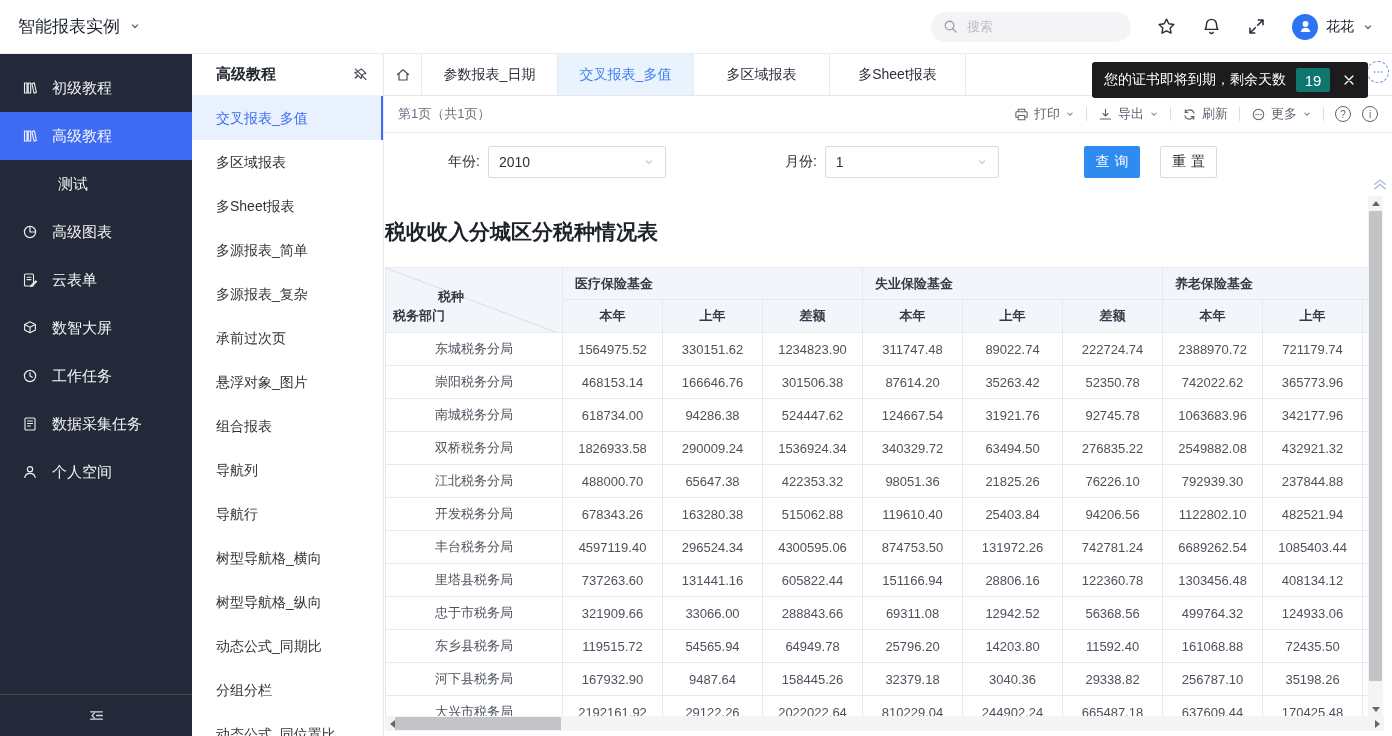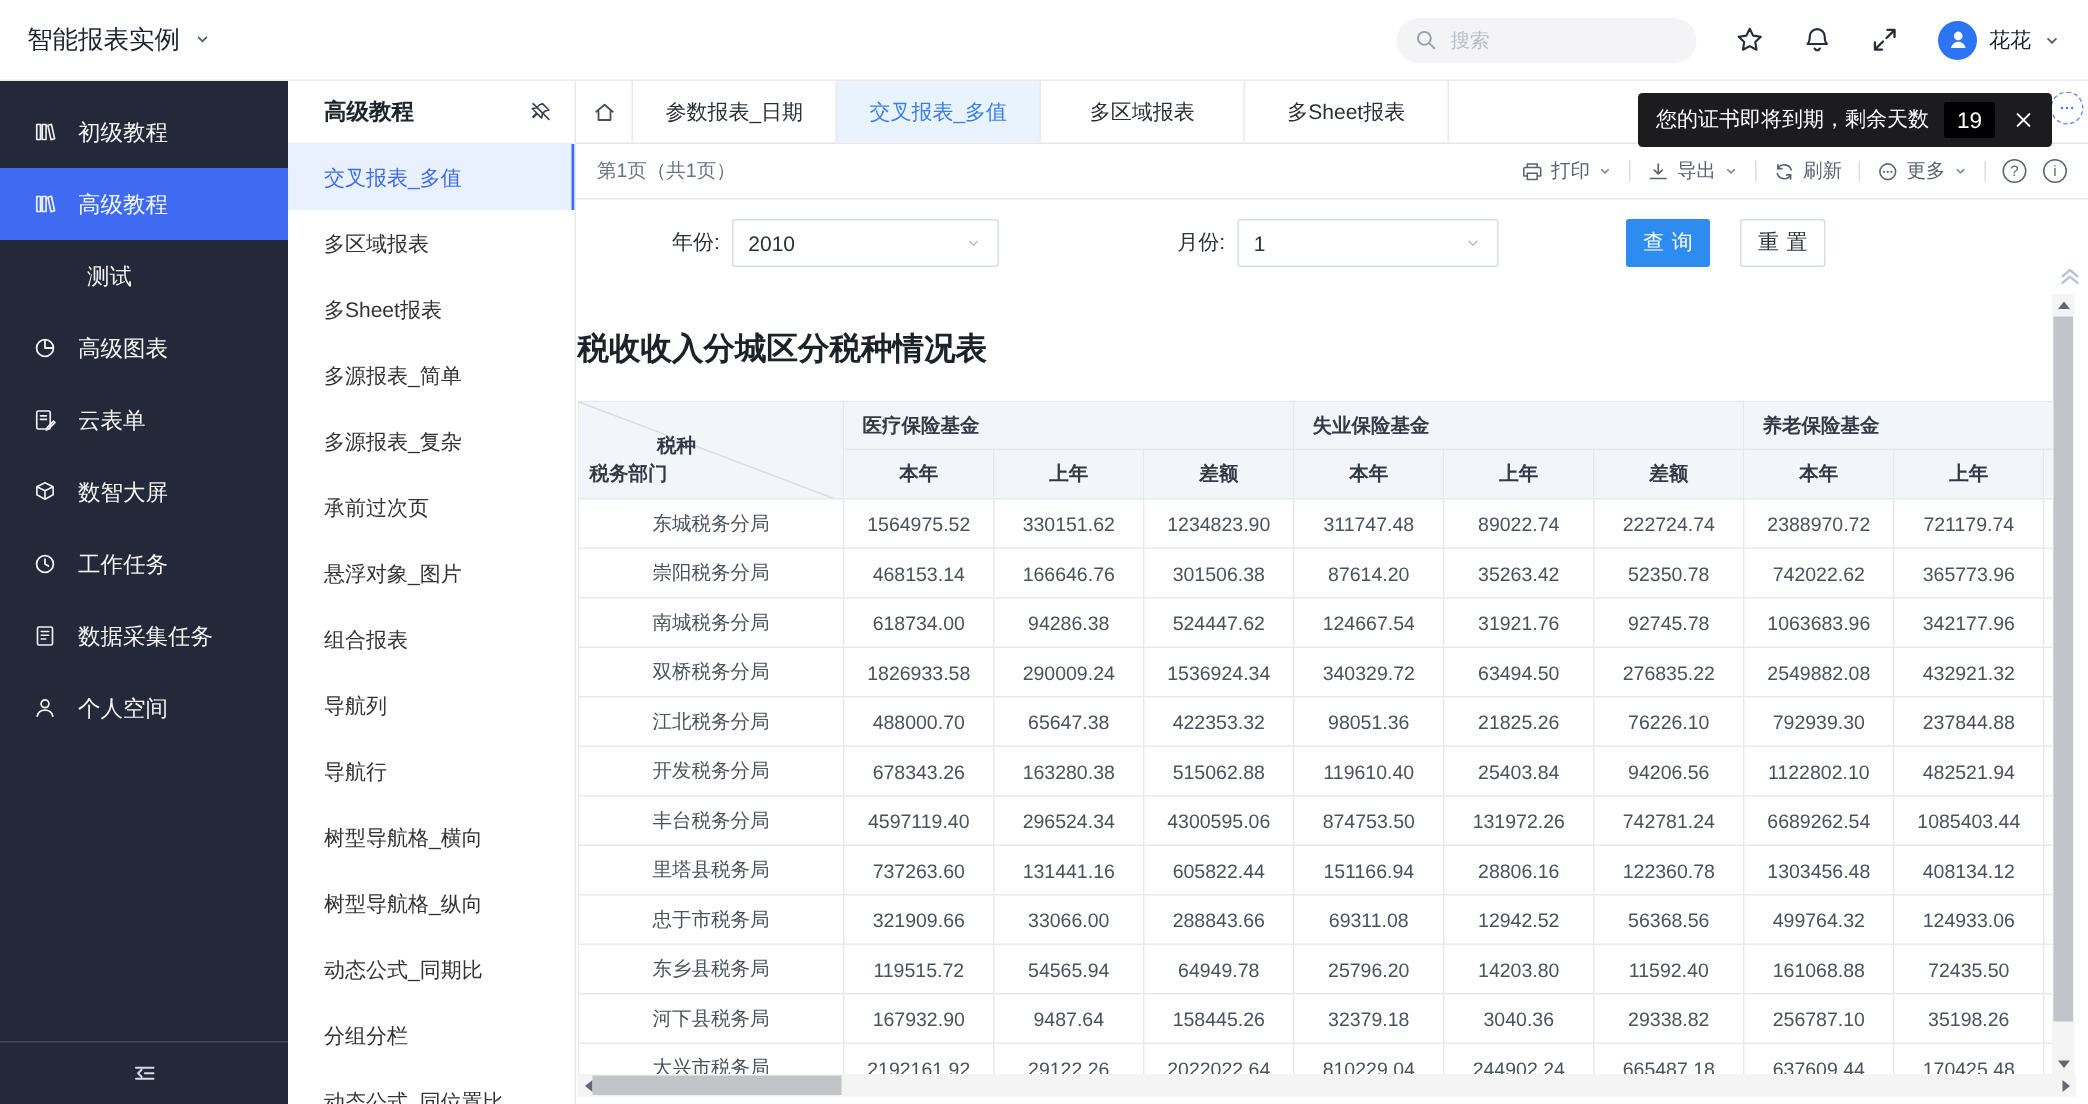--- a/index.html
+++ b/index.html
@@ -97,21 +97,21 @@
   .harrow.left{left:0;}
   .harrow.right{right:0;}
   .tri-left{width:0;height:0;border-top:4px solid transparent;border-bottom:4px solid transparent;border-right:5px solid #64686e;}
   .tri-right{width:0;height:0;border-top:4px solid transparent;border-bottom:4px solid transparent;border-left:5px solid #64686e;}
   .hthumb{position:absolute;left:10px;top:1px;width:166px;height:13px;background:#c2c4c8;cursor:pointer;}
   .back-top{position:absolute;left:988px;top:122px;color:#b7c3d8;cursor:pointer;}
   .back-top svg{width:16px;height:16px;}
 
   
   .banner{position:absolute;top:62px;right:24px;height:36px;background:#1c1c1e;border-radius:3px;display:flex;align-items:center;padding:0 12px;gap:10px;z-index:20;color:#fff;font-size:14px;white-space:nowrap;}
-  .banner-badge{min-width:34px;height:24px;background:#000000;color:#fff;display:flex;align-items:center;justify-content:center;font-size:15px;border-radius:2px;padding:0 6px;}
+  .banner-badge{min-width:34px;height:24px;background:#0f766e;color:#fff;display:flex;align-items:center;justify-content:center;font-size:15px;border-radius:2px;padding:0 6px;}
   .banner-close{display:flex;align-items:center;cursor:pointer;margin-left:2px;color:#fff;}
   .banner-close svg{width:14px;height:14px;}
   .float-dots{position:absolute;top:61px;right:3px;width:22px;height:22px;border:1px dashed #6b93f2;border-radius:50%;background:#fff;display:flex;align-items:center;justify-content:center;color:#4b7cf0;z-index:10;cursor:pointer;}
   .float-dots svg{width:12px;height:12px;}
 </style>
 </head>
 <body>
 
 <div class="app">
 

